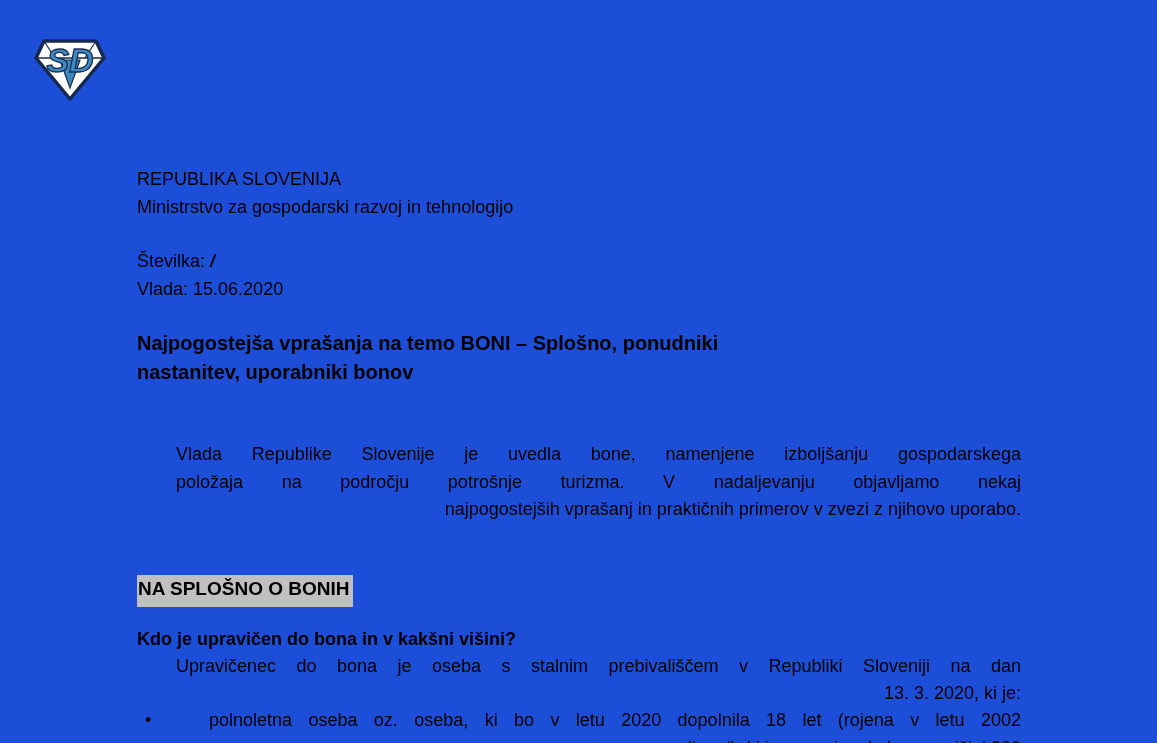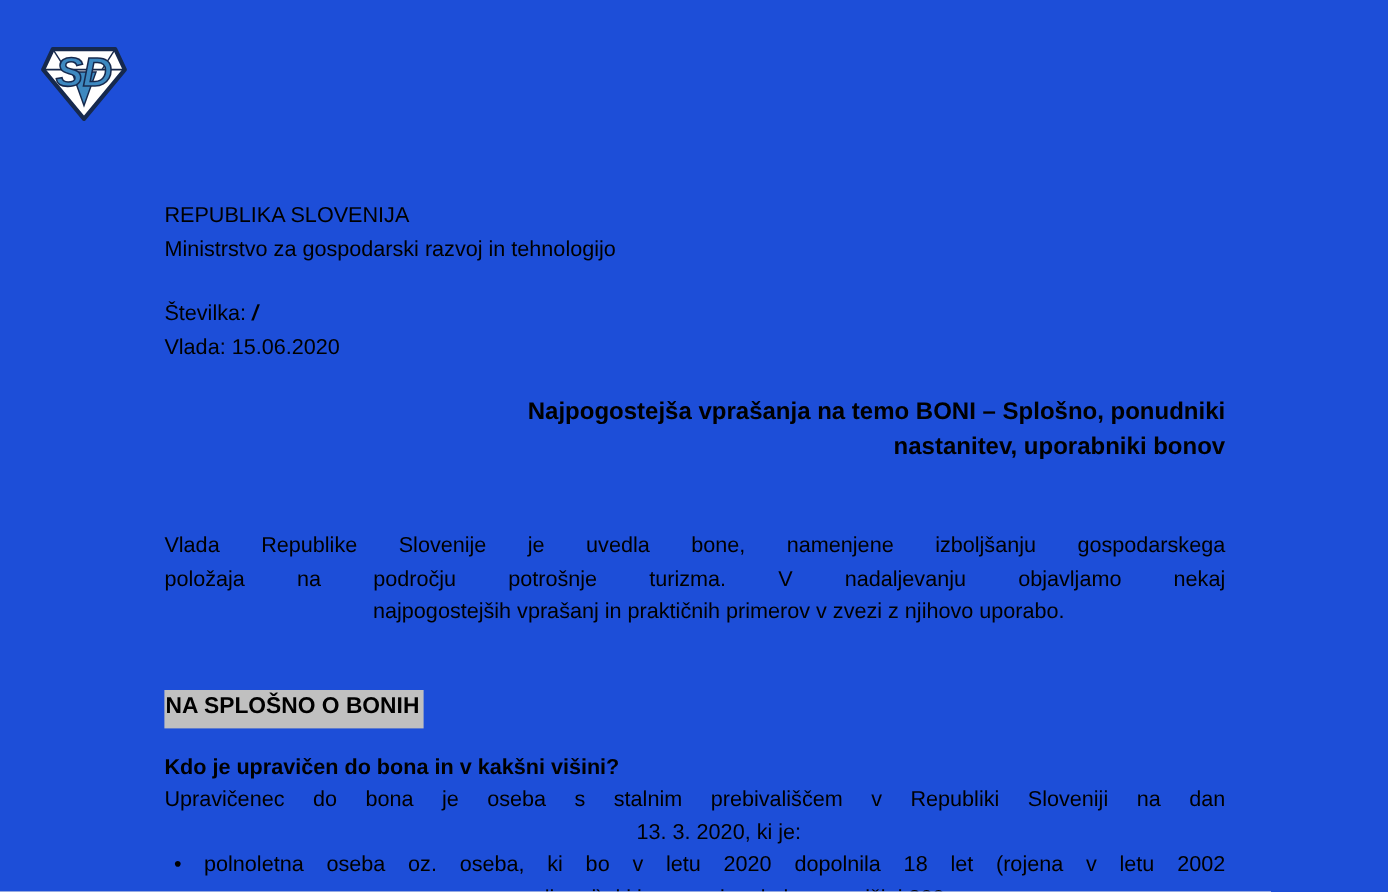--- a/index.html
+++ b/index.html
@@ -33,35 +33,35 @@
     line-height: 27.5px;
   }
 
   .abs { position: absolute; left: 0; width: 884px; }
 
   .header-block   { top: 166px; }
   .number-block   { top: 248px; }
 
   .doc-title {
     top: 329px;
-    text-align: right;
+    text-align: left;
     font-weight: bold;
     font-size: 20px;
     line-height: 29px;
   }
 
   .intro-block    { top: 441px; }
   .section-head   { top: 575px; }
   .question-block { top: 626px; font-weight: bold; }
   .answer-block   { top: 653px; line-height: 27px; }
   .bullet-block   { top: 707px; line-height: 27.5px; }
 
   
-  .jline { text-align: justify; text-align-last: justify; }
-  .lline { text-align: center; margin-left: 40px; }
+  .jline { text-align: justify; text-align-last: justify; margin-left: 39px; }
+  .lline { text-align: right; margin-left: 40px; }
 
   .section-head .hl {
     display: inline-block;
     background: #c0c0c0;
     font-weight: bold;
     font-size: 19px;
     line-height: 28px;
     padding: 0 4px 4px 1px;
   }
 

